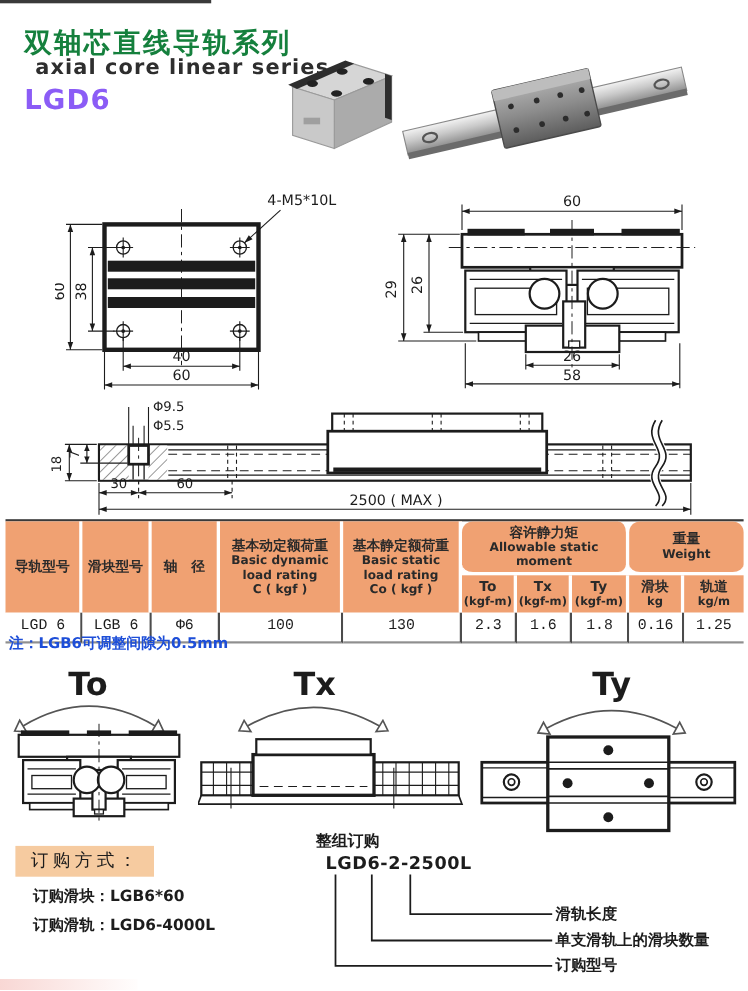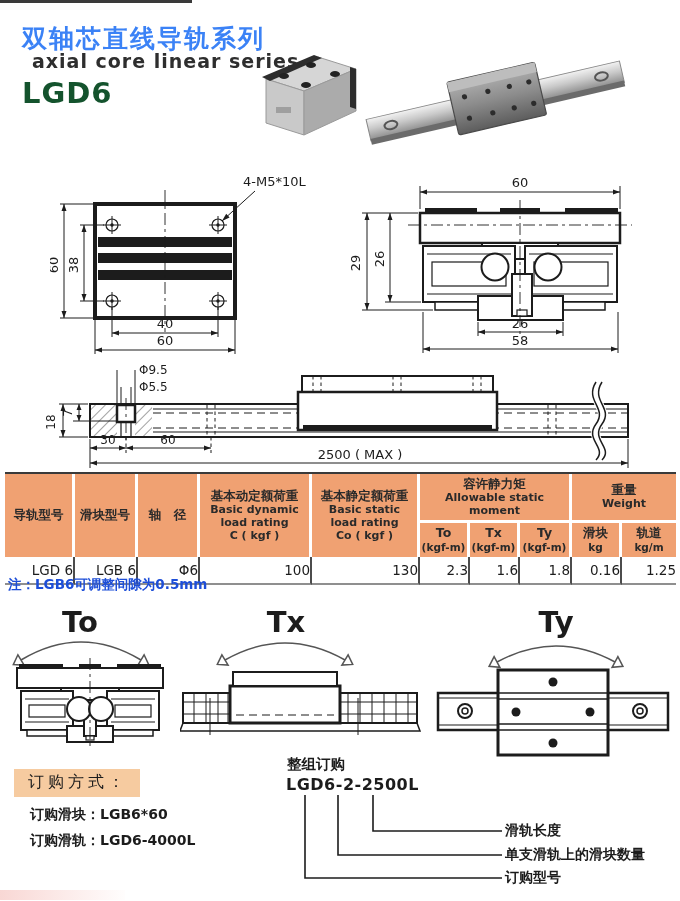--- a/index.html
+++ b/index.html
@@ -2,23 +2,23 @@
 <html><head>
 <meta charset="utf-8">
 <style>
   * { margin:0; padding:0; box-sizing:border-box; }
   html,body { background:#ffffff; }
   body { font-family:"DejaVu Sans","Liberation Sans",sans-serif; color:#1c1c1c; }
   .page { position:relative; width:680px; height:901px; background:#fff; overflow:hidden; }
   .abs { position:absolute; }
 
   
-  .title-cn { font-size:25px; font-weight:bold; color:#3b82f6; letter-spacing:2px; }
+  .title-cn { font-size:25px; font-weight:bold; color:#15803d; letter-spacing:2px; }
   .title-en { font-size:19px; font-weight:bold; color:#2e2e2e; letter-spacing:1px; }
-  .model    { font-size:29px; font-weight:bold; color:#14532d; letter-spacing:1px; }
+  .model    { font-size:25px; font-weight:bold; color:#8b5cf6; letter-spacing:1px; }
   .topbar   { background:#3a3a3a; }
 
   
   svg .ln   { stroke:#1c1c1c; stroke-width:1;   fill:none; }
   svg .ln12 { stroke:#1c1c1c; stroke-width:1.2; fill:none; }
   svg .ln15 { stroke:#1c1c1c; stroke-width:1.5; fill:none; }
   svg .ln2  { stroke:#1c1c1c; stroke-width:2;   fill:none; }
   svg .ln25 { stroke:#1c1c1c; stroke-width:2.5; fill:none; }
   svg .ln3  { stroke:#1c1c1c; stroke-width:3;   fill:none; }
   svg .wf   { fill:#ffffff; }
@@ -30,25 +30,25 @@
   svg text.dims { font-size:12px; fill:#1c1c1c; }
   svg text.mlabel { font-size:29px; font-weight:bold; fill:#1c1c1c; }
 
   
   .spec-table { border-collapse:separate; border-spacing:0; table-layout:fixed;
                 width:671px; border-top:2px solid #3a3a3a; }
   .spec-table th { background:#F0A172; color:#2a2a2a; font-weight:bold;
                    vertical-align:middle; text-align:center;
                    border-right:3px solid #fff; padding:2px 1px; }
   .spec-table thead tr th:last-child { border-right:none; }
-  .spec-table th.grp { border-bottom:3px solid #fff; height:36px; }
+  .spec-table th.grp { border-bottom:3px solid #fff; height:36px;border-radius:10px; }
   .spec-table tr.sub th { height:34px; }
-  .spec-table td { background:#fff; text-align:right; font-size:13.5px;
+  .spec-table td { background:#fff; text-align:center; font-size:13.5px;
                    height:28px; border-right:2px solid #4c4c4c;
-                   border-bottom:2px solid #8f8f8f; }
+                   border-bottom:2px solid #8f8f8f;font-family:Liberation Mono, monospace; }
   .spec-table td:last-child { border-right:none; }
   .th-cn { font-size:12.5px; line-height:1.25; }
   .th-en { font-size:11px; line-height:1.18; white-space:pre-line; }
   .sub-main { font-size:12.5px; line-height:1.15; }
   .sub-unit { font-size:10.5px; line-height:1.15; font-weight:bold; }
 
   .note { font-size:13.5px; font-weight:bold; color:#1d4ed8; }
 
   
   .order-box { background:#F6CBA0; font-size:16px; font-weight:normal;
@@ -493,21 +493,21 @@
       <circle cx="155" cy="114" r="4.5" class="df"></circle>
       <circle cx="118" cy="145" r="4.5" class="df"></circle>
     </g>
   </svg>
 
   <div class="abs order-box" style="left:14px;top:769px;">订购方式：</div>
   <div class="abs order-line" style="left:30px;top:806px;">订购滑块：LGB6*60</div>
   <div class="abs order-line" style="left:30px;top:832px;">订购滑轨：LGD6-4000L</div>
 
   <div class="abs set-title" style="left:287px;top:755px;">整组订购</div>
-  <div class="abs set-code" style="left:286px;top:775px;">LGD6-2-2500L</div>
+  <div class="abs set-code" style="left:296px;top:775px;">LGD6-2-2500L</div>
 
   <svg class="abs" style="left:280px;top:752px;" width="395" height="145" viewBox="0 0 395 145">
     <g>
       <path d="M25,43 V126 H222" stroke="#1c1c1c" stroke-width="1.6" fill="none"></path>
       <path d="M58,43 V103 H222" stroke="#1c1c1c" stroke-width="1.6" fill="none"></path>
       <path d="M93,43 V79 H222" stroke="#1c1c1c" stroke-width="1.6" fill="none"></path>
     </g>
   </svg>
   <div class="abs legend" style="left:505px;top:822px;">滑轨长度</div>
   <div class="abs legend" style="left:505px;top:846px;">单支滑轨上的滑块数量</div>

